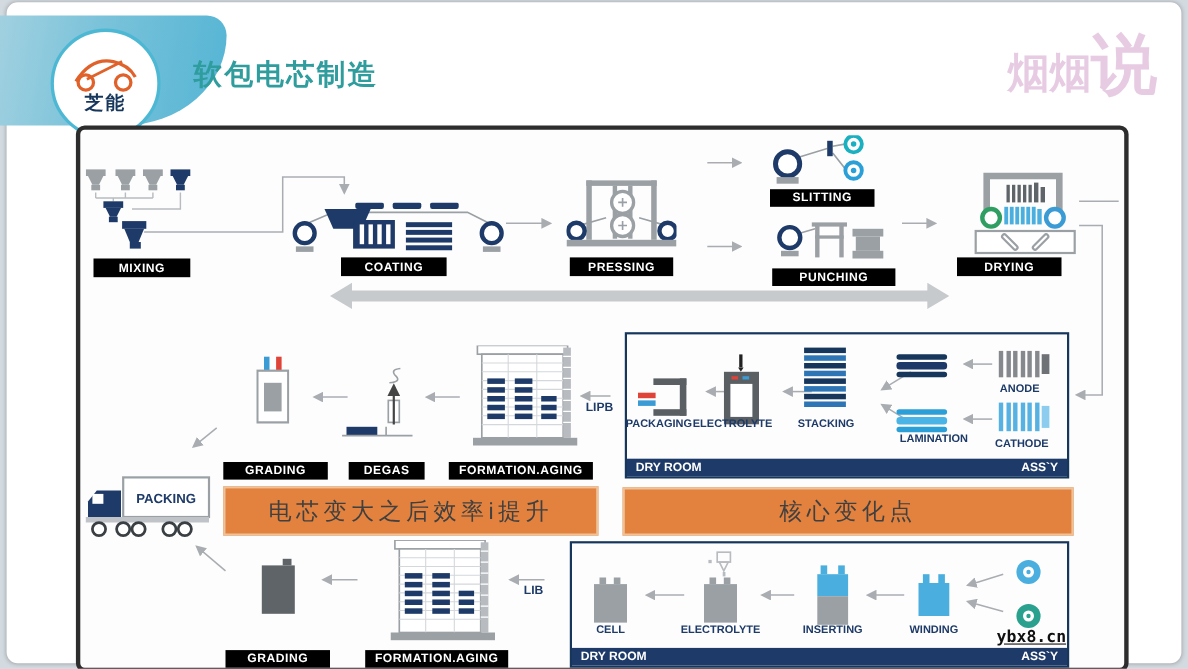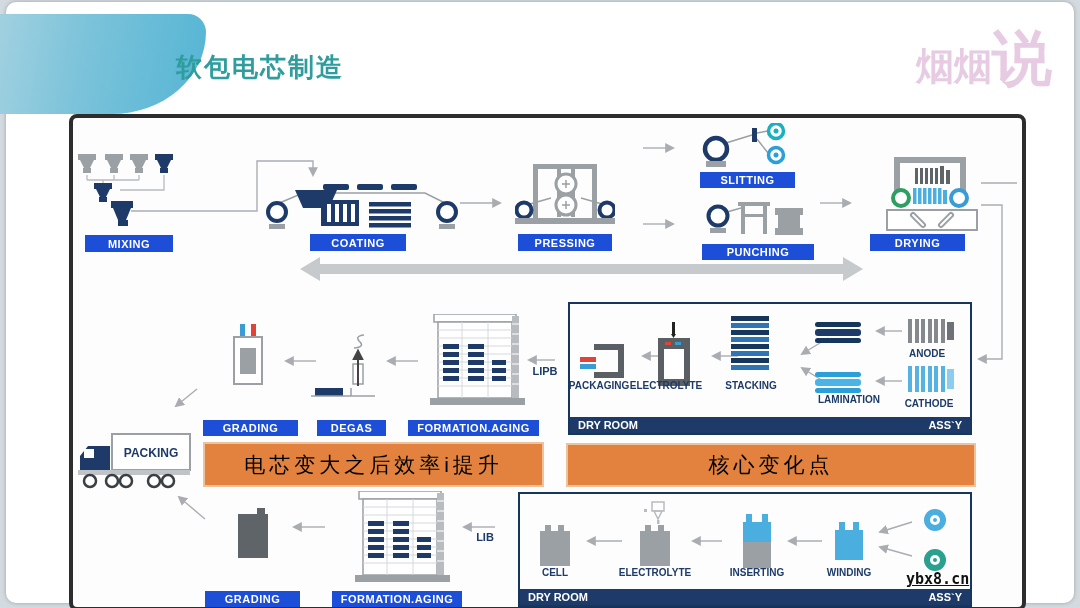--- a/index.html
+++ b/index.html
@@ -17,26 +17,26 @@
   .logo-text{font-weight:bold;font-size:17px;color:#16365c;letter-spacing:2px;margin-top:-2px;}
   .title{position:absolute;left:170px;top:48px;font-size:26px;font-weight:bold;color:#2f9d9d;letter-spacing:2px;font-family:Liberation Mono, monospace;}
   .watermark{position:absolute;right:22px;top:22px;width:260px;text-align:right;color:#e7cbe3;
              font-weight:bold;line-height:70px;}
   .watermark .w1{font-size:38px;}
   .watermark .w2{font-size:60px;}
   .frame{position:absolute;left:63px;top:112px;width:949px;height:489px;background:#fdfdfd;
          border:4px solid #2d2d2d;border-radius:8px;box-sizing:content-box;}
   .overlay{position:absolute;left:0;top:0;width:949px;height:489px;z-index:1;pointer-events:none;}
   .z2{z-index:2;}
-  .tag{position:absolute;z-index:2;background:#1d4ed8;color:#fff;font-weight:bold;font-size:11px;
+  .tag{position:absolute;z-index:2;background:#000000;color:#fff;font-weight:bold;font-size:11px;
        letter-spacing:.5px;display:flex;align-items:center;justify-content:center;}
   .slbl{position:absolute;z-index:2;color:#1d3a68;font-weight:bold;font-size:10px;text-align:center;}
   .bluebox{position:absolute;z-index:2;background:#4a6cb6;border:2px solid #7b93cc;color:#fff;
            display:flex;align-items:center;justify-content:center;font-size:19px;letter-spacing:3px;}
-  .orange{position:absolute;z-index:3;background:#e2823e;border:2px solid #eec39b;color:#000000;
+  .orange{position:absolute;z-index:3;background:#e2823e;border:2px solid #eec39b;color:#404040;
           display:flex;align-items:center;justify-content:center;font-size:21px;letter-spacing:4px;}
   .procbox{position:absolute;z-index:2;border:2px solid #16365c;background:transparent;}
   .procbar{position:absolute;left:0;right:0;bottom:0;height:16px;background:#1d3a68;color:#fff;
            font-size:11px;font-weight:bold;display:flex;align-items:center;
            justify-content:space-between;padding:0 8px;}
   .site-mark{position:absolute;z-index:4;font-family:"DejaVu Sans Mono",monospace;font-weight:bold;
              font-size:15px;color:#111;text-decoration:underline;}
   .bars-v{display:flex;gap:2.5px;position:absolute;z-index:2;}
   .stack{position:absolute;z-index:2;display:flex;flex-direction:column;gap:2.5px;}
   .roll{position:absolute;z-index:2;width:22px;height:22px;border-radius:50%;
@@ -45,20 +45,29 @@
               display:flex;align-items:center;justify-content:center;}
   .roll .core{width:4px;height:4px;border-radius:50%;}
 </style>
 </head>
 <body>
 
 <div class="slide">
 
   <div class="swoosh"></div>
 
+  <div class="logo">
+    <svg width="62" height="36" viewBox="0 0 62 36">
+      <path d="M4,26 q14,-22 34,-18 q14,3 20,14" fill="none" stroke="#e0622a" stroke-width="3"></path>
+      <path d="M14,24 L46,8" fill="none" stroke="#e0622a" stroke-width="2.5"></path>
+      <circle cx="13" cy="27" r="7" fill="none" stroke="#e0622a" stroke-width="3"></circle>
+      <circle cx="47" cy="27" r="7" fill="none" stroke="#e0622a" stroke-width="3"></circle>
+    </svg>
+    <div class="logo-text">芝能</div>
+  </div>
 
   <div class="title">软包电芯制造</div>
 
   <div class="watermark"><span class="w1">烟烟</span><span class="w2">说</span></div>
 
   <div class="frame">
 
     <svg class="overlay" viewBox="0 0 949 489">
       <defs>
         <marker id="ah" viewBox="0 0 10 10" refX="8" refY="5" markerWidth="7" markerHeight="7" orient="auto-start-reverse">

